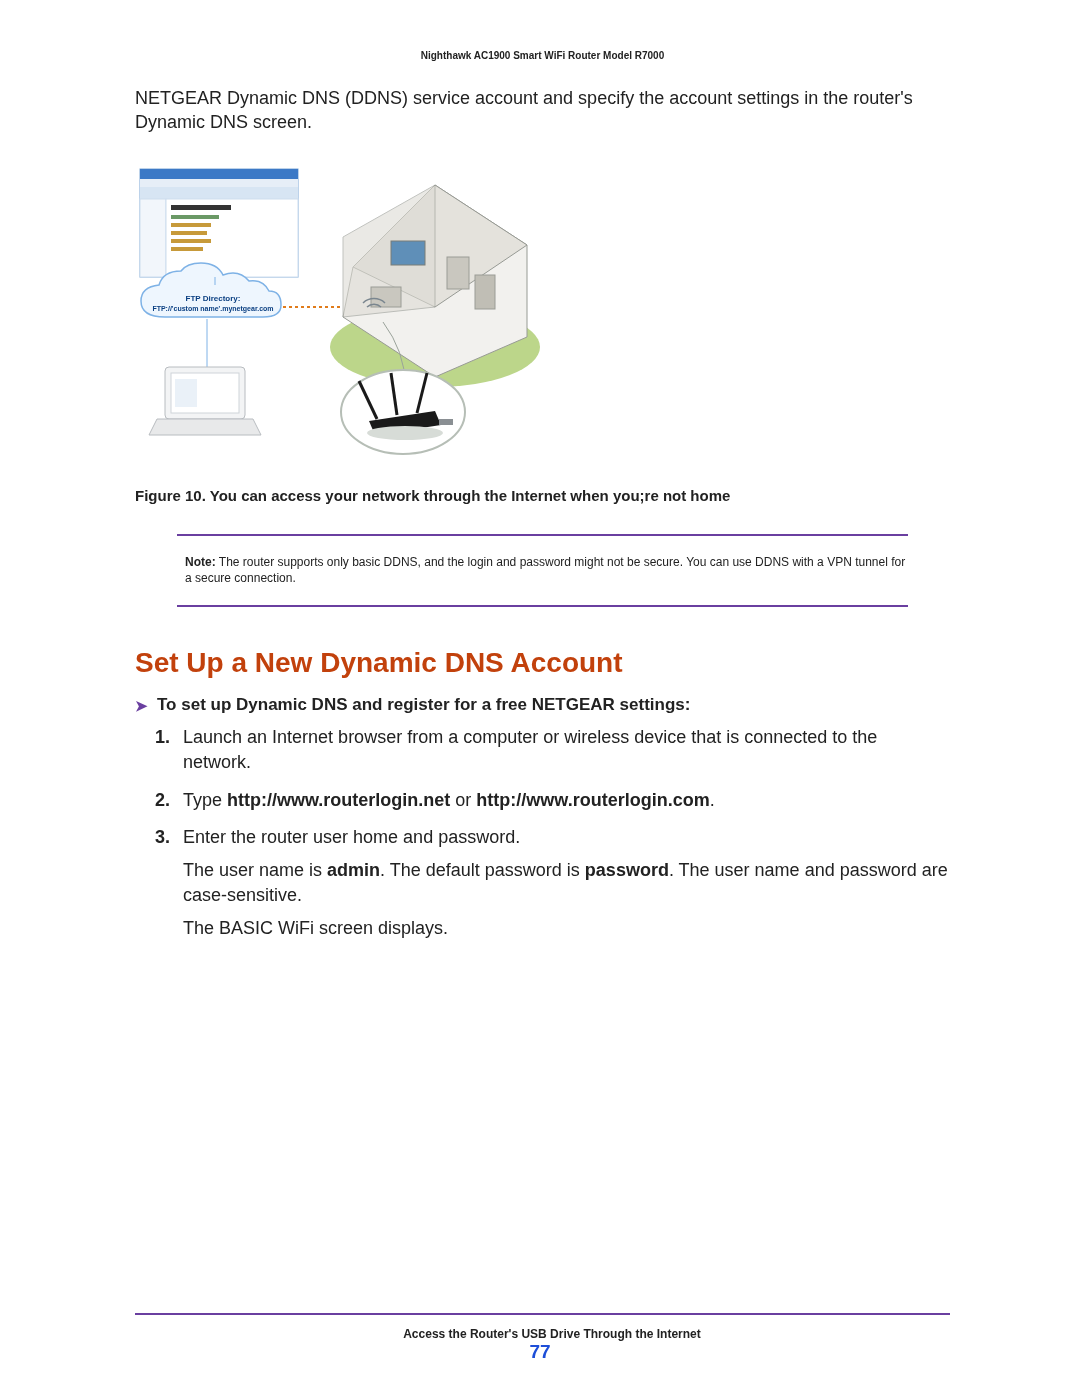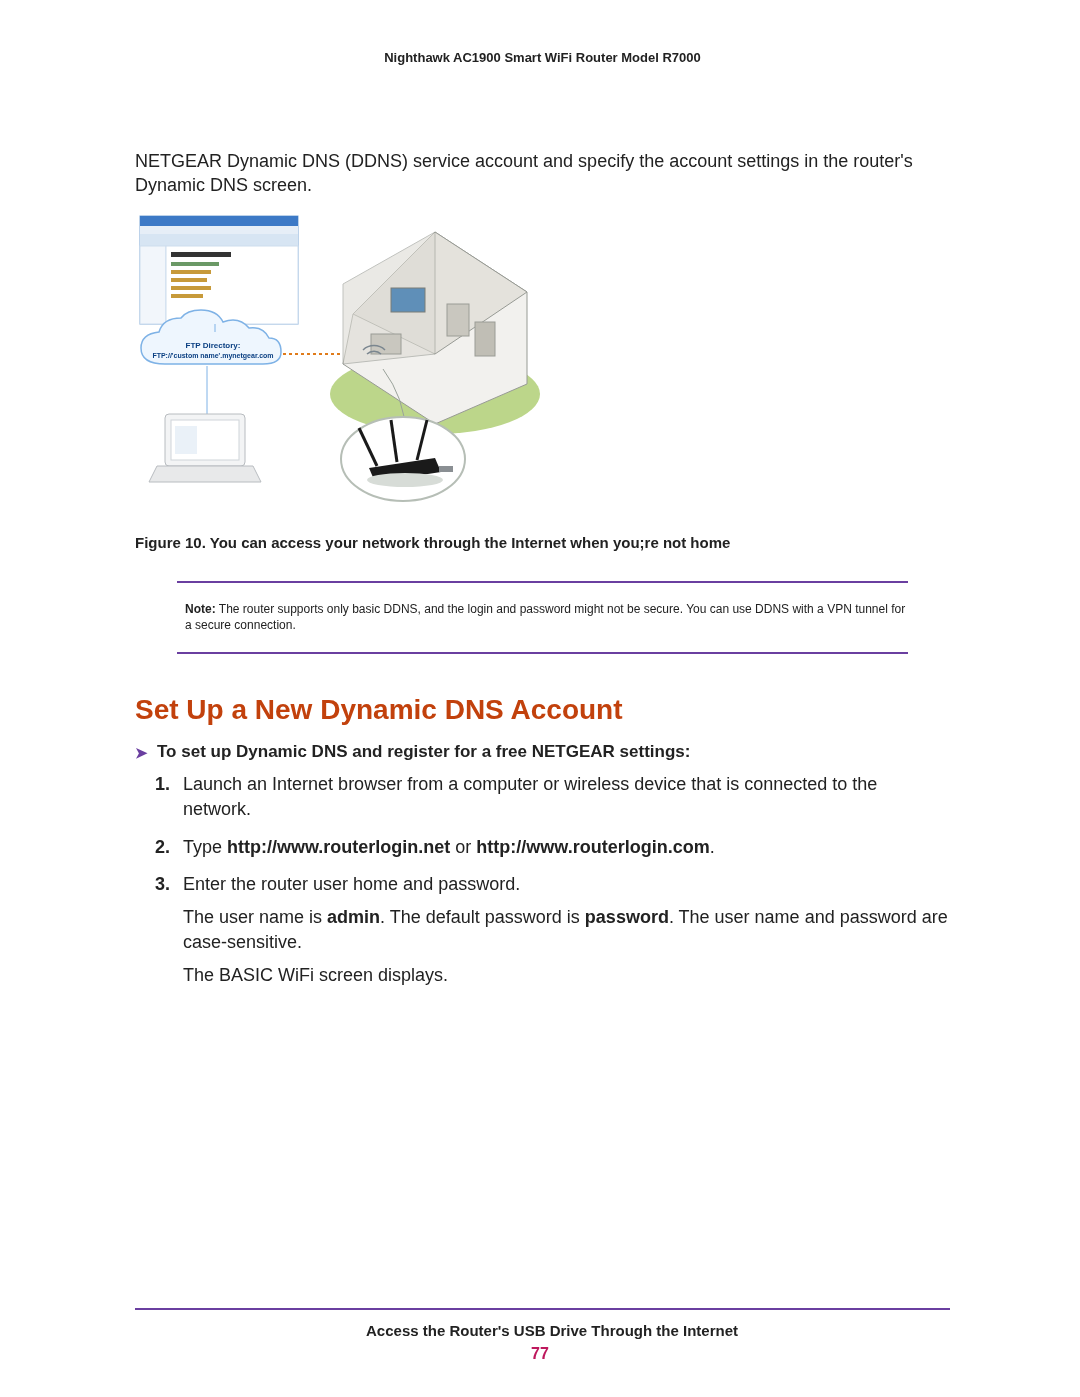--- a/index.html
+++ b/index.html
@@ -12,28 +12,28 @@
   }
   .page {
     width: 1080px;
     min-height: 1397px;
     padding: 50px 130px 40px 135px;
     box-sizing: border-box;
     position: relative;
   }
   .running-head {
     text-align: center;
-    font-size: 13px;
-    font-weight: bold;
-    margin-bottom: 84px;
+    font-size: 10px;
+    font-weight: bold;
+    margin-bottom: 25px;
   }
   .intro {
     font-size: 18px;
     line-height: 1.35;
-    margin-bottom: 16px;
+    margin-bottom: 32px;
   }
   .figure {
     margin: 0 0 24px 0;
   }
   .figure svg {
     display: block;
   }
   .fig-caption {
     font-size: 15px;
     font-weight: bold;
@@ -105,29 +105,28 @@
     bottom: 34px;
     text-align: center;
   }
   .footer-rule {
     height: 0;
     border: none;
     border-top: 2px solid #6a3fa0;
     margin: 0 130px 12px 135px;
   }
   .footer-title {
-    font-size: 15px;
+    font-size: 12px;
     font-weight: bold;
     margin-left: 24px;
   }
   .footer-page {
-    font-size: 16px;
-    font-weight: bold;
-    color: #be185d;
-    margin-top: 6px;
+    font-size: 19px;
+    font-weight: bold;
+    color: #1d4ed8;
   }
 </style>
 </head>
 <body>
 
 <div class="page">
 
   <div class="running-head">Nighthawk AC1900 Smart WiFi Router Model R7000</div>
 
   <div class="intro">NETGEAR Dynamic DNS (DDNS) service account and specify the account settings in the router's Dynamic DNS screen.</div>

